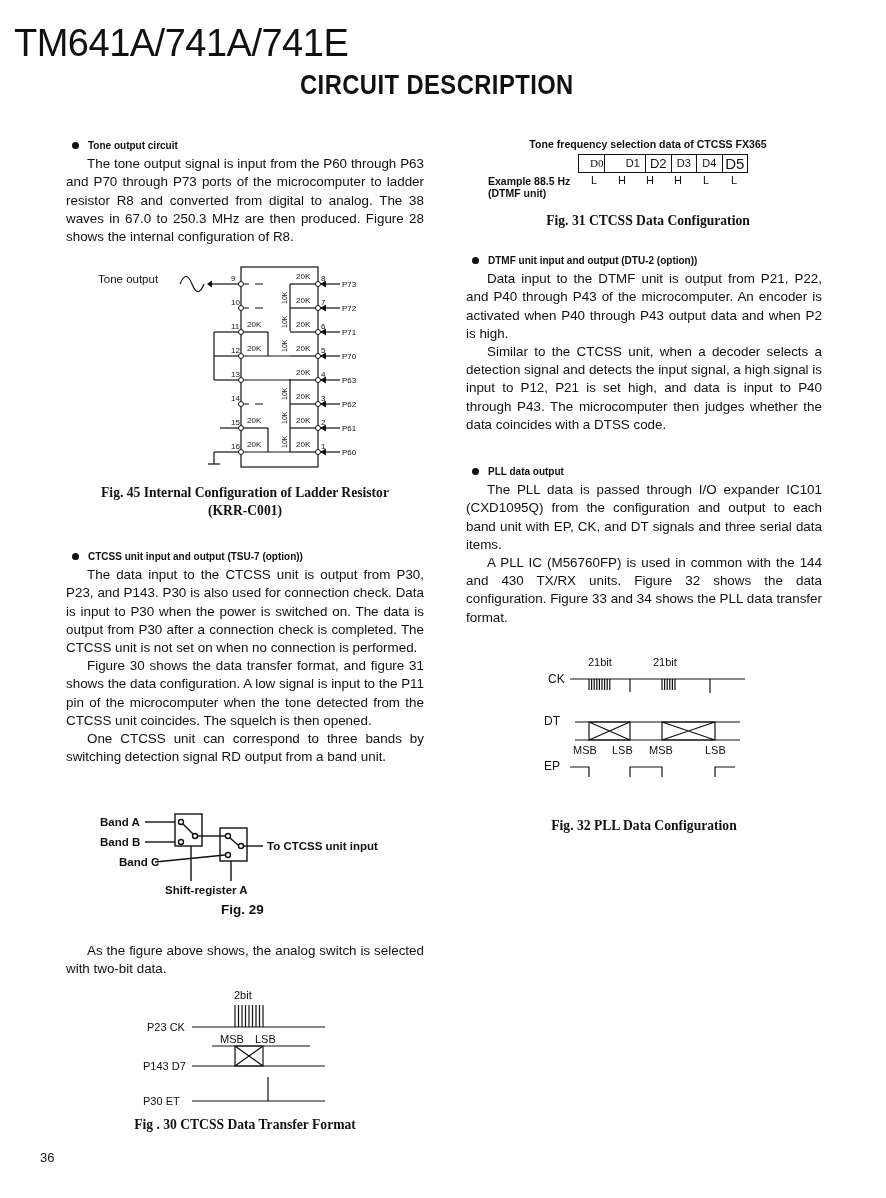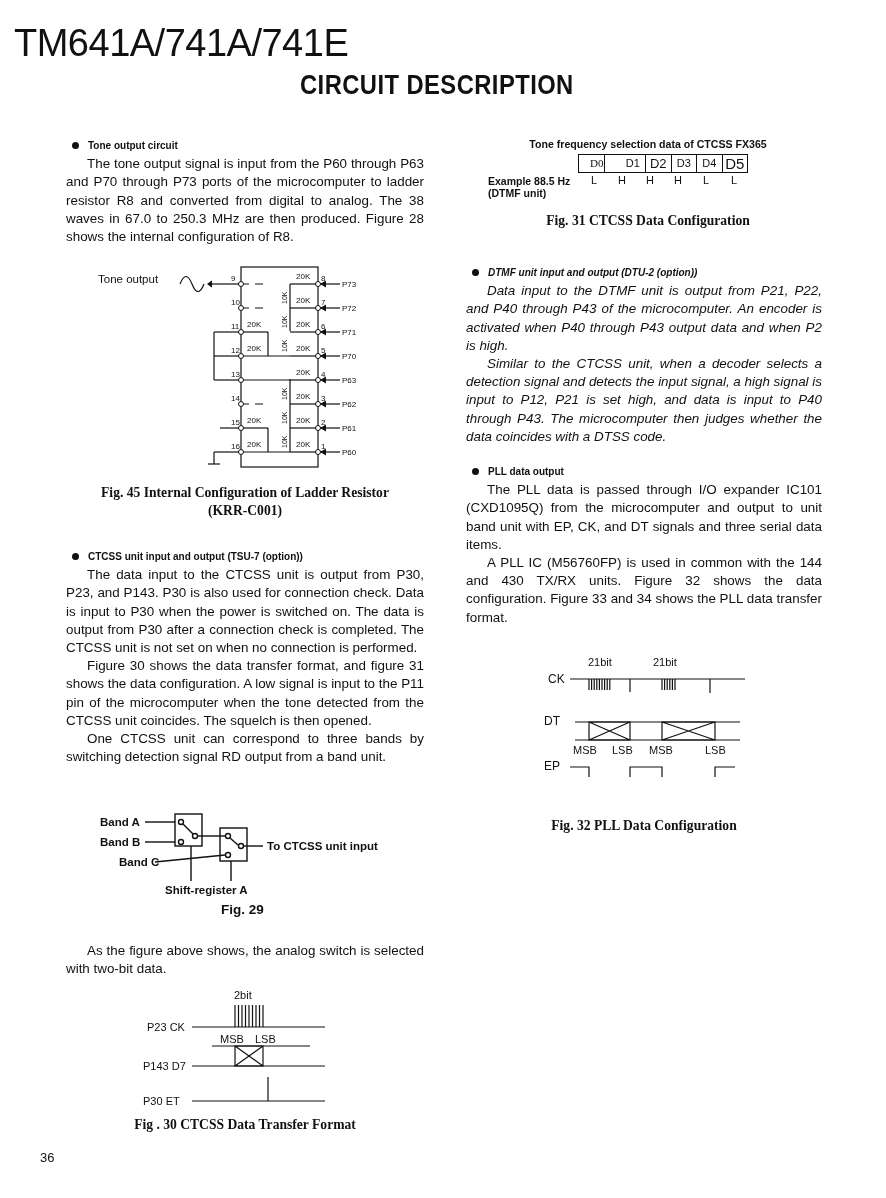--- a/index.html
+++ b/index.html
@@ -255,29 +255,29 @@
         <div style="flex: 1 1 0%; text-align: center; font-size: 11px; line-height: 14px;">H</div>
         <div style="flex: 1 1 0%; text-align: center; font-size: 11px; line-height: 14px;">H</div>
         <div style="flex: 1 1 0%; text-align: center; font-size: 11px; line-height: 14px;">H</div>
         <div style="flex: 1 1 0%; text-align: center; font-size: 11px; line-height: 14px;">L</div>
         <div style="flex: 1 1 0%; text-align: center; font-size: 11px; line-height: 14px;">L</div>
       </div>
   </div>
   <div class="caption" style="margin-top:13px;">Fig. 31  CTCSS Data Configuration</div>
 </div>
 
-<div class="abs col" style="left:466px;top:264px;width:356px;font-style:italic;">
+<div class="abs col" style="left:466px;top:252px;width:356px;">
   <p class="head">DTMF unit input and output (DTU-2 (option))</p>
   <p class="para">Data input to the DTMF unit is output from P21, P22, and P40 through P43 of the microcomputer.  An encoder is activated when P40 through P43 output data and when P2 is high.</p>
   <p class="para">Similar to the CTCSS unit, when a decoder selects a detection signal and detects the input signal, a high signal is input to P12, P21 is set high, and data is input to P40 through P43.  The microcomputer then judges whether the data coincides with a DTSS code.</p>
 </div>
 
 <div class="abs col" style="left:466px;top:463px;width:356px;">
   <p class="head">PLL data output</p>
-  <p class="para">The PLL data is passed through I/O expander IC101 (CXD1095Q) from the microcomputer and output to unit band unit with EP, CK, and DT signals and three serial data items.</p>
+  <p class="para">The PLL data is passed through I/O expander IC101 (CXD1095Q) from the configuration and output to each band unit with EP, CK, and DT signals and three serial data items.</p>
   <p class="para">A PLL IC (M56760FP) is used in common with the 144 and 430 TX/RX units. Figure 32 shows the data configuration. Figure 33 and 34 shows the PLL data transfer format.</p>
 </div>
 
 <svg class="abs" style="left:540px;top:652px;" width="220" height="125">
   <g stroke="#111" fill="none" stroke-width="1.2">
     <line x1="30" y1="27" x2="205" y2="27"></line>
     <g id="fig32-ticks">
         <line x1="49" y1="27" x2="49" y2="38"></line>
         <line x1="51.6" y1="27" x2="51.6" y2="38"></line>
         <line x1="54.2" y1="27" x2="54.2" y2="38"></line>

